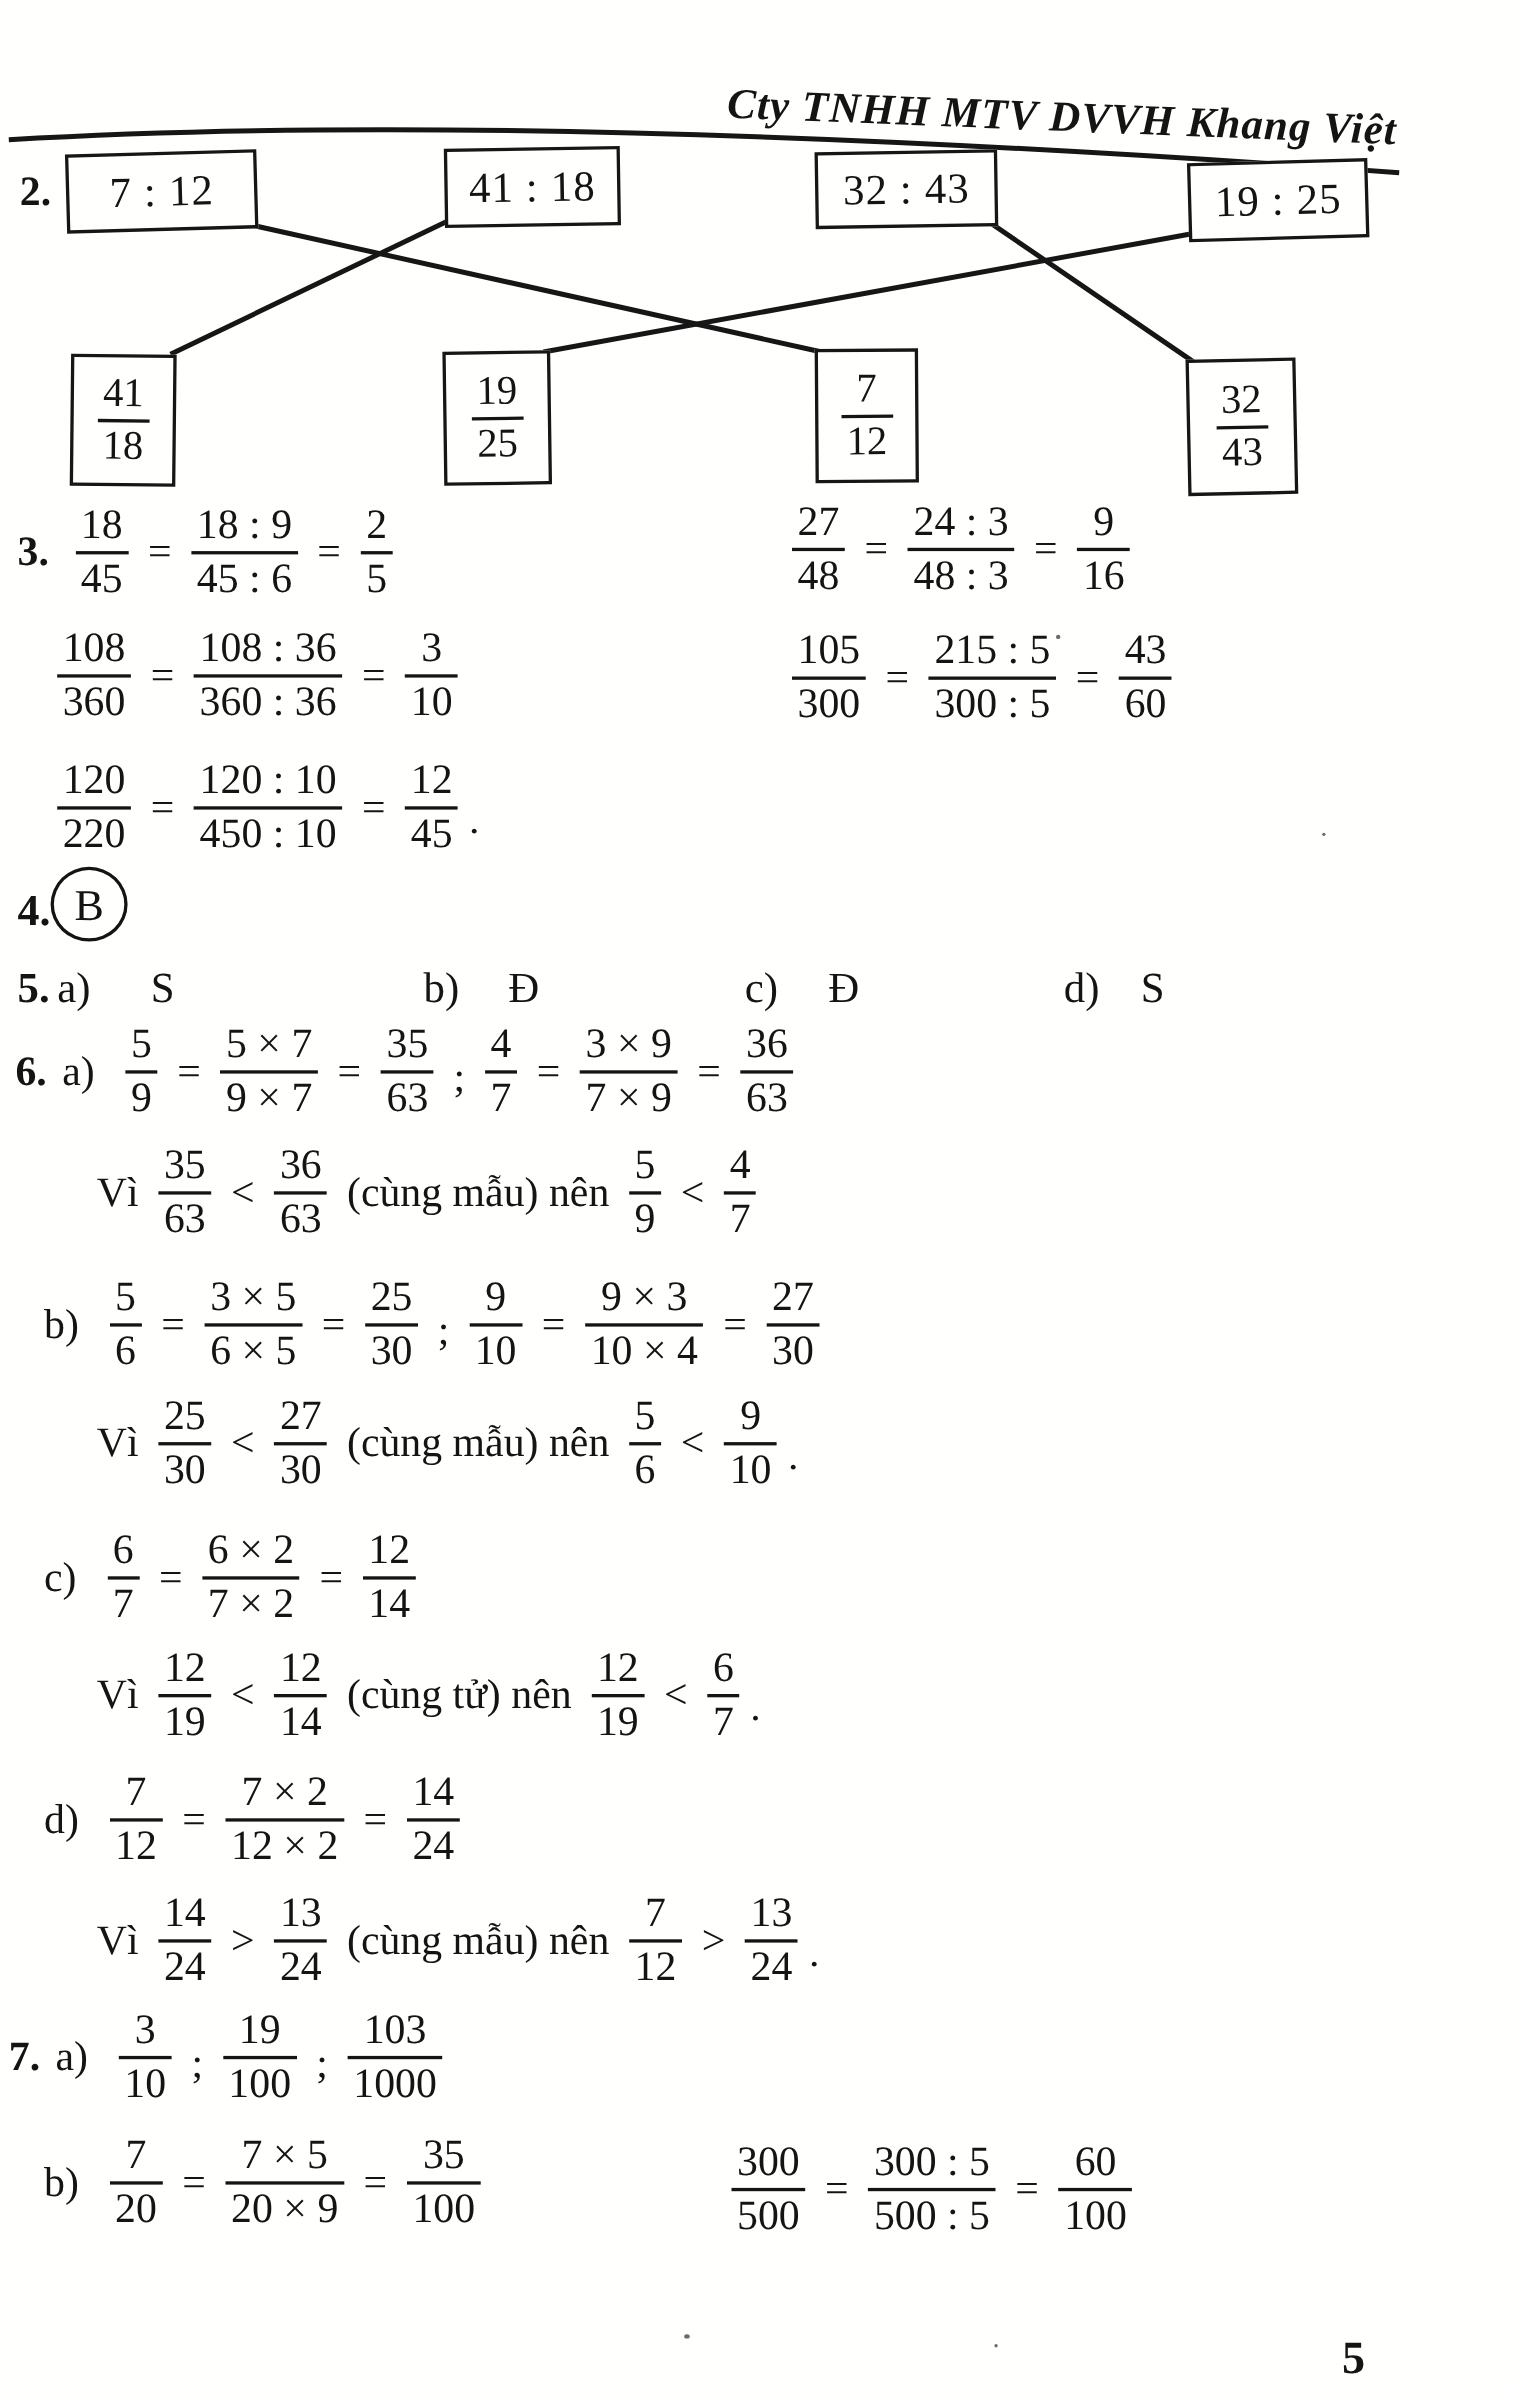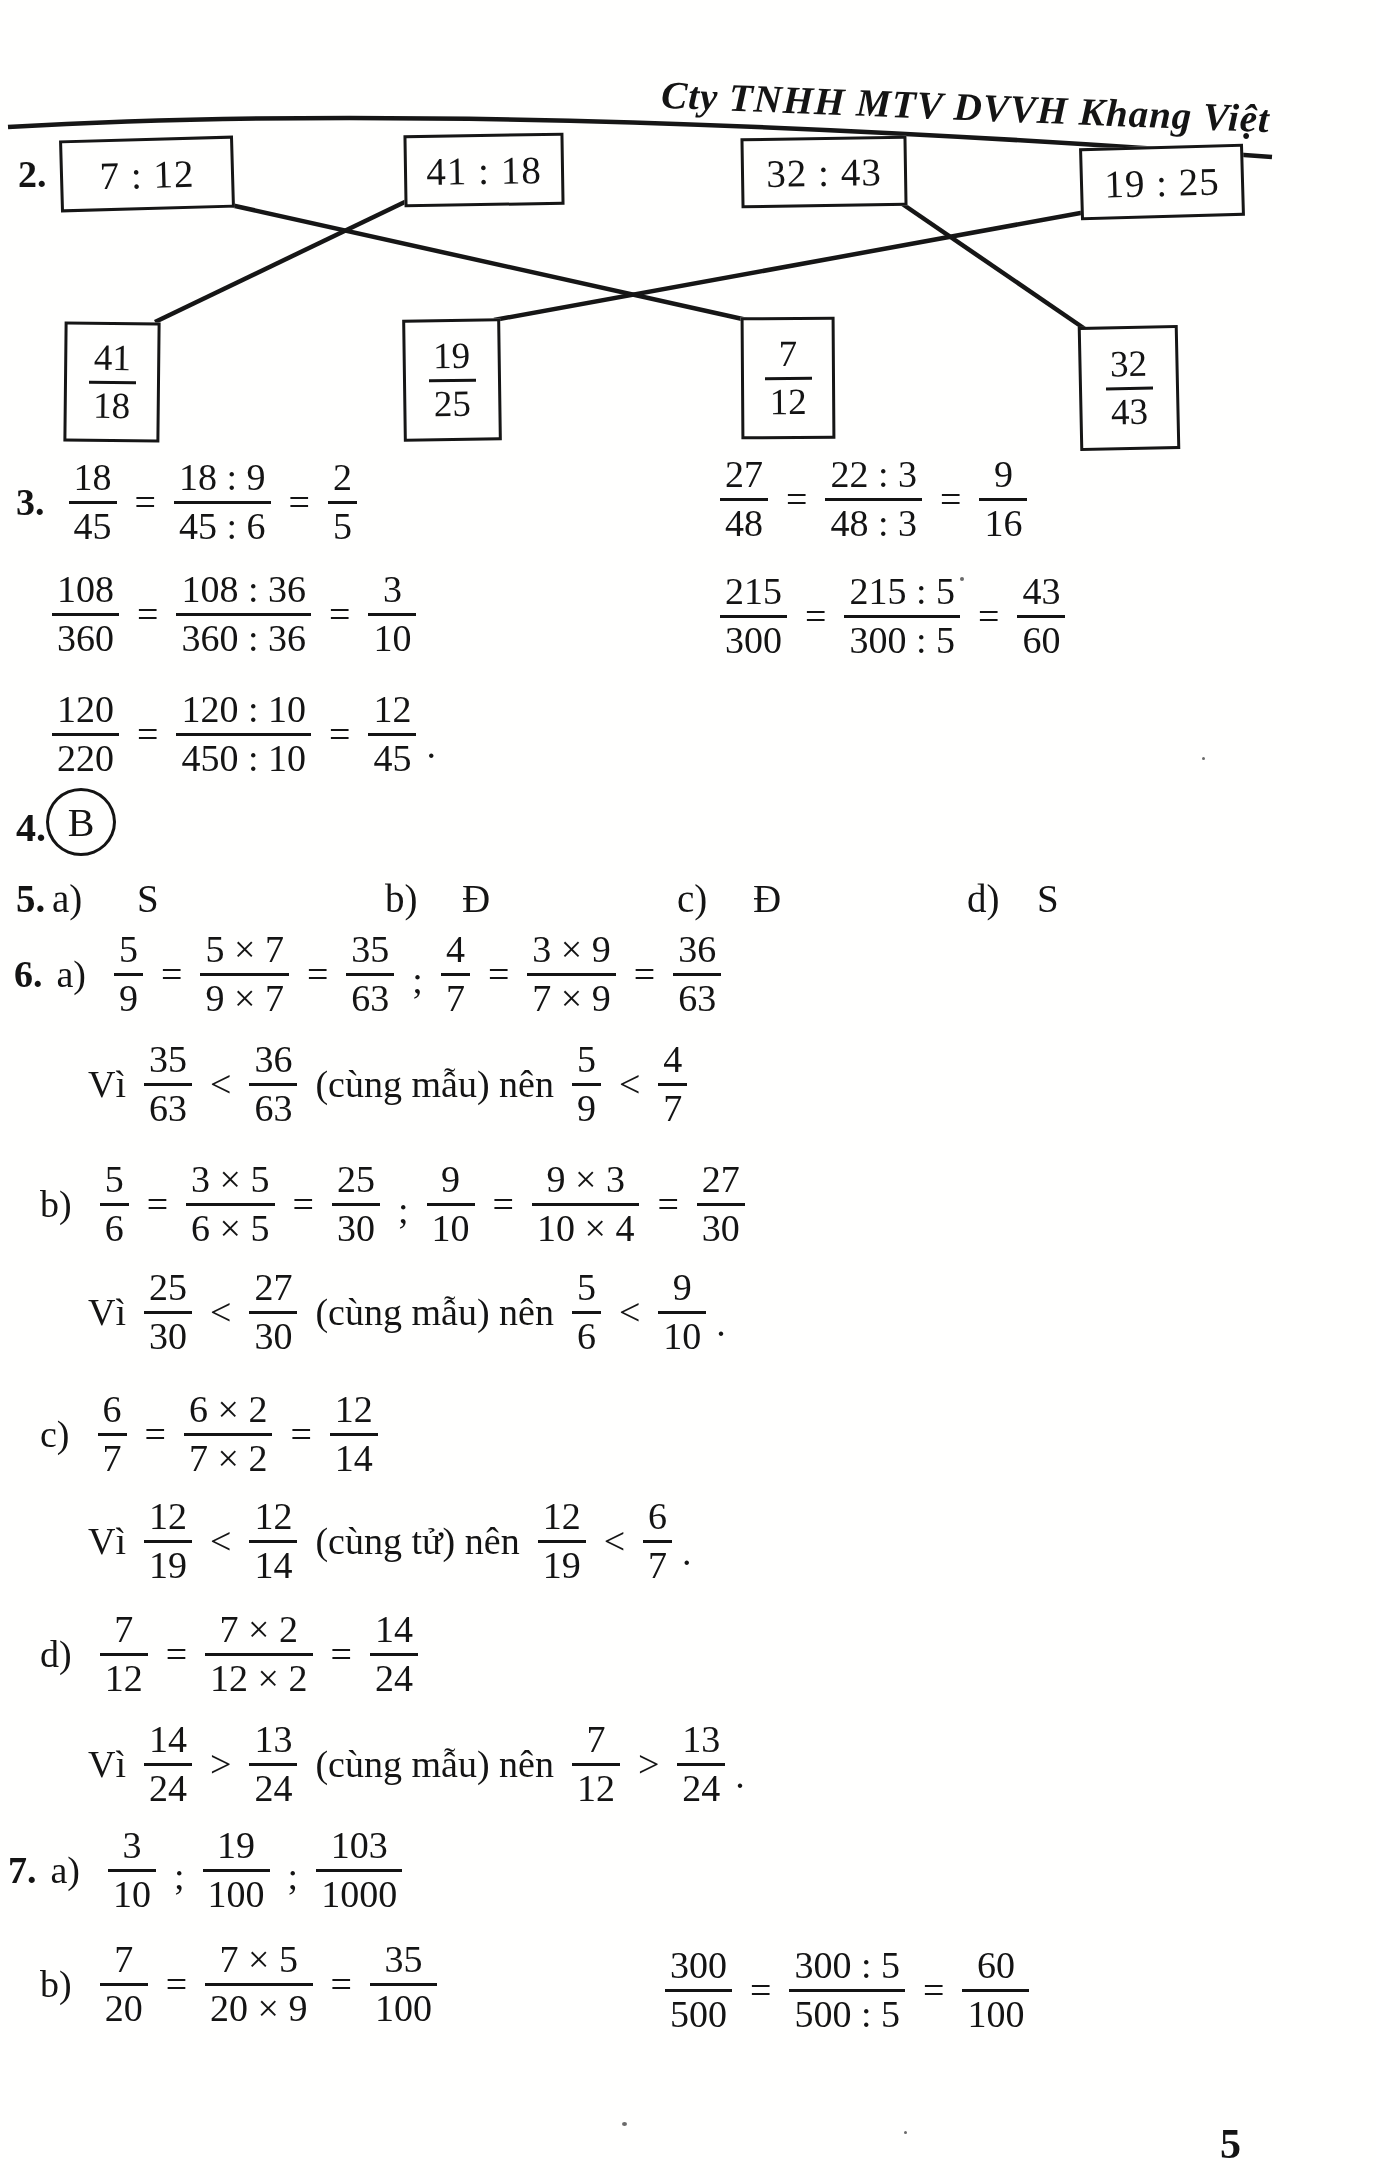--- a/index.html
+++ b/index.html
@@ -206,36 +206,36 @@
     </div>
     <div class="mrow" style="left:710px;top:455px;">
       <span class="tokens">
           <span class="frac">
             <span class="num">27</span>
             <span class="bar"></span>
             <span class="den">48</span>
           </span>
           <span class="mtxt">=</span>
           <span class="frac">
-            <span class="num">22 : 3</span>
+            <span class="num">24 : 3</span>
             <span class="bar"></span>
             <span class="den">48 : 3</span>
           </span>
           <span class="mtxt">=</span>
           <span class="frac">
             <span class="num">9</span>
             <span class="bar"></span>
             <span class="den">16</span>
           </span>
         </span>
     </div>
     <div class="mrow" style="left:710px;top:572px;">
       <span class="tokens">
           <span class="frac">
-            <span class="num">215</span>
+            <span class="num">105</span>
             <span class="bar"></span>
             <span class="den">300</span>
           </span>
           <span class="mtxt">=</span>
           <span class="frac">
             <span class="num">215 : 5</span>
             <span class="bar"></span>
             <span class="den">300 : 5</span>
           </span>
           <span class="mtxt">=</span>

